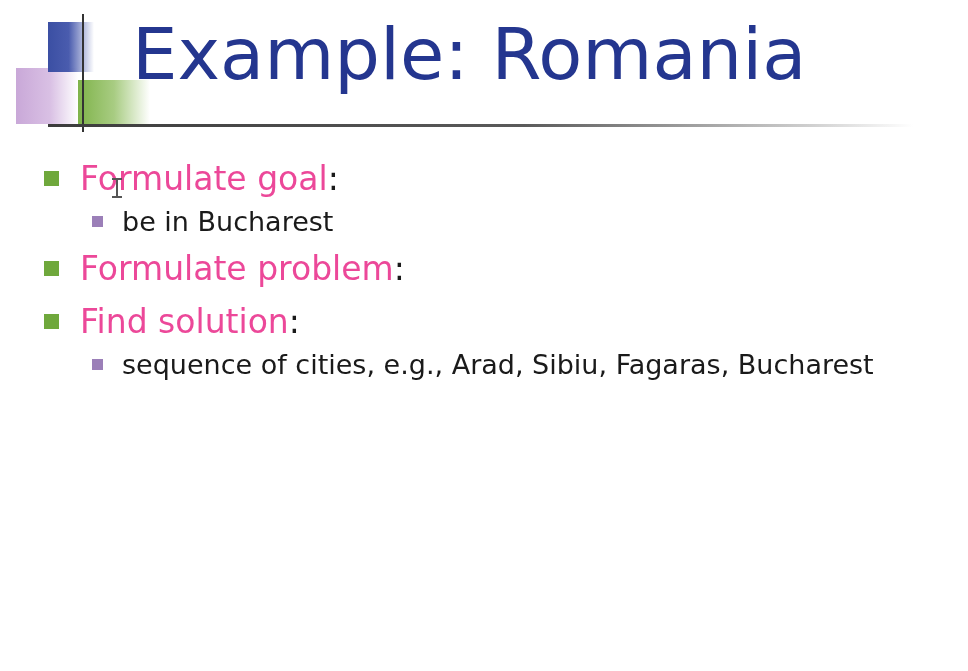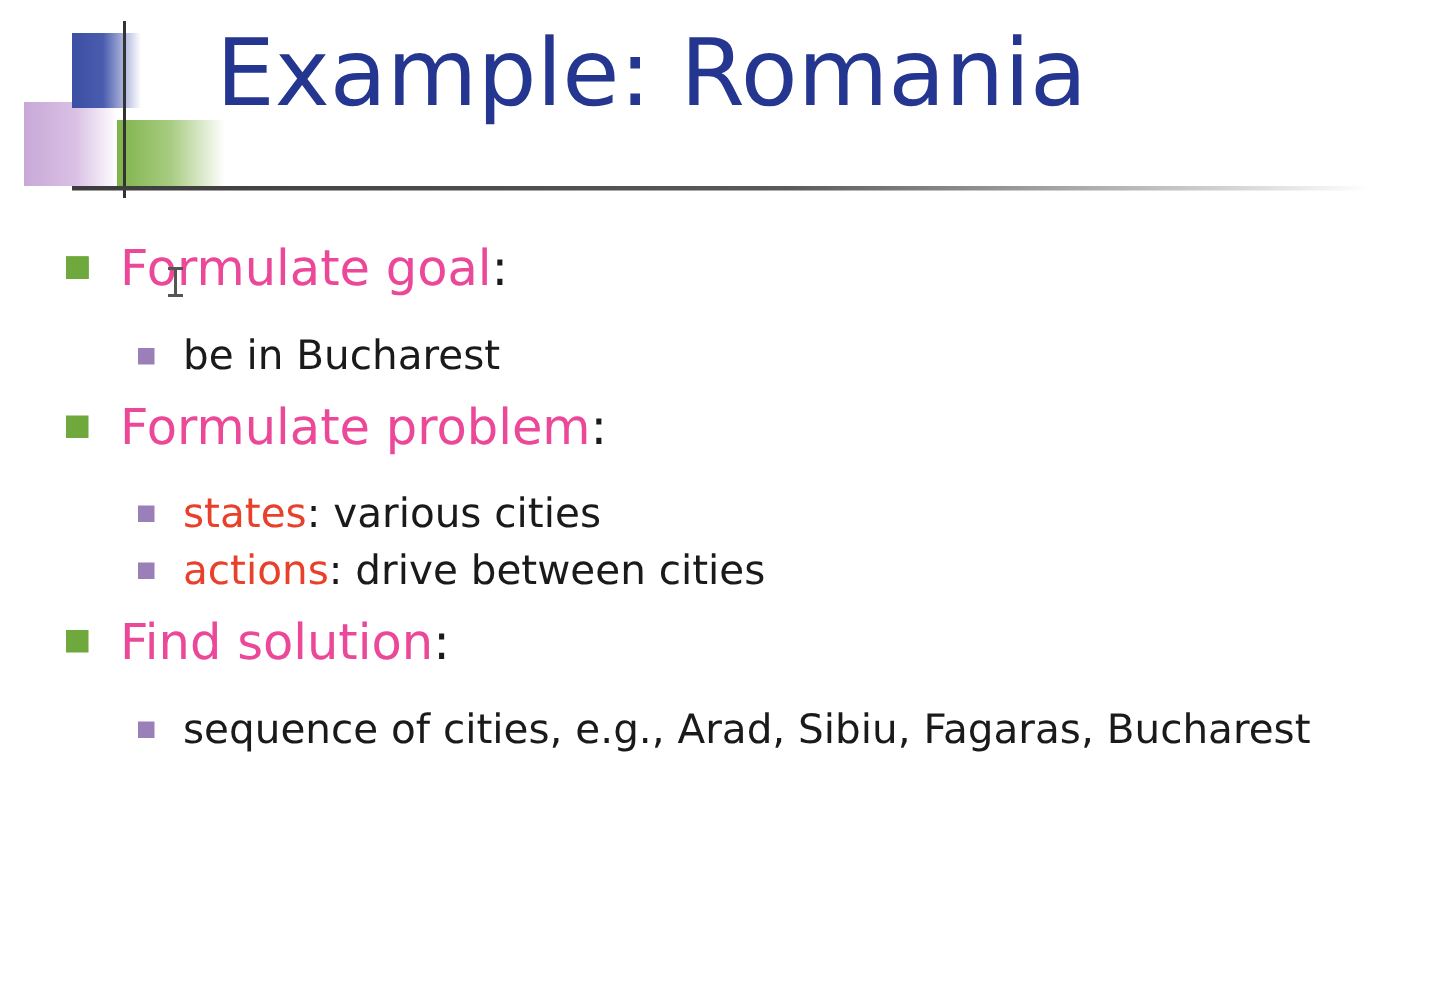--- a/index.html
+++ b/index.html
@@ -65,23 +65,23 @@
     position: absolute;
     left: 48px;
     top: 124px;
     width: 865px;
     height: 3px;
     background: linear-gradient(to right, #3c3c3c 0%, #5a5a5a 55%, #cfcfcf 88%, #ffffff 100%);
   }
 
   .slide-title {
     position: absolute;
-    left: 144px;
+    left: 132px;
     top: 18px;
-    font-size: 62px;
+    font-size: 72px;
     line-height: 1.0;
     color: #24368f;
     font-weight: normal;
     letter-spacing: 0px;
     white-space: nowrap;
   }
 
   
   .body {
     position: absolute;
@@ -105,21 +105,21 @@
   ul.lvl1 > li.l1 > .bullet1 {
     position: absolute;
     left: 8px;
     top: 17px;
     width: 15px;
     height: 15px;
     background: #6fa83c;
   }
   ul.lvl2 {
     list-style: none;
-    margin: 16px 0 0 0;
+    margin: 0 0 0 0;
     padding: 0;
   }
   ul.lvl2 > li.l2 {
     position: relative;
     padding-left: 42px;
     margin: 0 0 1px 0;
     font-size: 27px;
     line-height: 1.35;
     color: #1a1a1a;
   }
@@ -194,30 +194,20 @@
           <li class="l2">
             <span class="bullet2"></span>
             <span>be in Bucharest</span>
           </li>
         </ul>
       </li>
 
       <li class="l1">
         <span class="bullet1"></span>
         <span class="accent-blue">Formulate problem</span><span>:</span>
-        <ul class="lvl2">
-          <li class="l2">
-            <span class="bullet2"></span>
-            <span class="accent-red">states</span><span>: various cities</span>
-          </li>
-          <li class="l2">
-            <span class="bullet2"></span>
-            <span class="accent-red">actions</span><span>: drive between cities</span>
-          </li>
-        </ul>
       </li>
 
       <li class="l1">
         <span class="bullet1"></span>
         <span class="accent-blue">Find solution</span><span>:</span>
         <ul class="lvl2">
           <li class="l2">
             <span class="bullet2"></span>
             <span>sequence of cities, e.g., Arad, Sibiu, Fagaras, Bucharest</span>
           </li>

